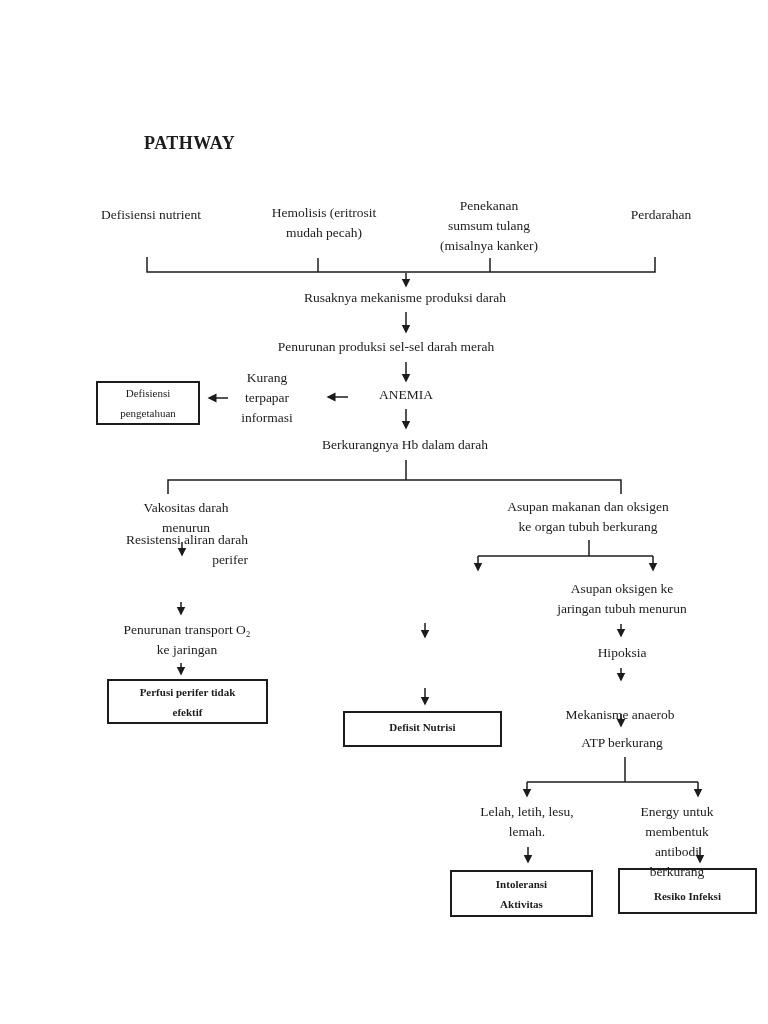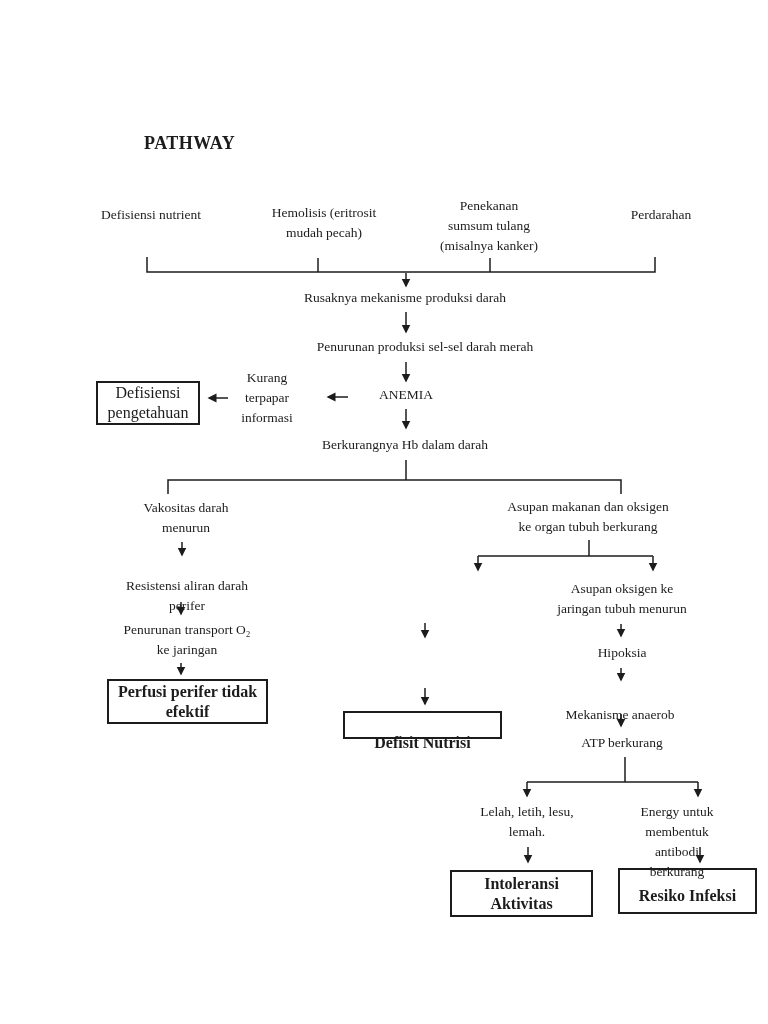--- a/index.html
+++ b/index.html
@@ -17,21 +17,21 @@
   .node {
     position:absolute; transform:translateX(-50%);
     text-align:center; white-space:pre-line;
     font-size:13.5px; line-height:20px;
   }
   .dbox {
     position:absolute; box-sizing:border-box;
     border:2.5px solid var(--ink);
     display:flex; align-items:center; justify-content:center;
     text-align:center; white-space:pre-line;
-    font-size:16px; line-height:20px; font-weight:bold;
+    font-size:11px; line-height:20px; font-weight:bold;
   }
   .dbox.regular { font-weight:normal; }
   .dbox.text-top { align-items:flex-start; }
   .connectors { position:absolute; left:0; top:0; }
   .connectors path { stroke:var(--ink); stroke-width:1.5; fill:none; }
   .connectors marker path { fill:var(--ink); stroke:none; }
 </style>
 </head>
 <body>
 
@@ -86,30 +86,30 @@
 
   <div class="node" style="left:151px; top:205px;">Defisiensi nutrient</div>
   <div class="node" style="left:324px; top:203px;">Hemolisis (eritrosit
 mudah pecah)</div>
   <div class="node" style="left:489px; top:196px;">Penekanan
 sumsum tulang
 (misalnya kanker)</div>
   <div class="node" style="left:661px; top:205px;">Perdarahan</div>
 
   <div class="node" style="left:405px; top:288px;">Rusaknya mekanisme produksi darah</div>
-  <div class="node" style="left:425px; top:337px;">Penurunan produksi sel-sel darah merah</div>
+  <div class="node" style="left:386px; top:337px;">Penurunan produksi sel-sel darah merah</div>
   <div class="node" style="left:406px; top:385px;">ANEMIA</div>
   <div class="node" style="left:267px; top:368px;">Kurang
 terpapar
 informasi</div>
   <div class="node" style="left:405px; top:435px;">Berkurangnya Hb dalam darah</div>
 
   <div class="node" style="left:186px; top:498px;">Vakositas darah
 menurun</div>
-  <div class="node" style="left:187px; top:576px;">Resistensi aliran darah
+  <div class="node" style="left:187px; top:530px;text-align:right;">Resistensi aliran darah
 perifer</div>
   <div class="node" style="left:187px; top:620px;">Penurunan transport O₂
 ke jaringan</div>
 
   <div class="node" style="left:588px; top:497px;">Asupan makanan dan oksigen
 ke organ tubuh berkurang</div>
 
 
   <div class="node" style="left:622px; top:579px;">Asupan oksigen ke
 jaringan tubuh menurun</div>
@@ -118,18 +118,18 @@
   <div class="node" style="left:622px; top:733px;">ATP berkurang</div>
   <div class="node" style="left:527px; top:802px;">Lelah, letih, lesu,
 lemah.</div>
   <div class="node" style="left:677px; top:802px;">Energy untuk membentuk
 antibodi berkurang</div>
 
   <div class="dbox regular" style="left:96px; top:381px; width:104px; height:44px;">Defisiensi
 pengetahuan</div>
   <div class="dbox" style="left:107px; top:679px; width:161px; height:45px;">Perfusi perifer tidak
 efektif</div>
-  <div class="dbox text-top" style="left:343px; top:711px; width:159px; height:28px; padding-top:20px;">Defisit Nutrisi</div>
+  <div class="dbox text-top" style="left:343px; top:711px; width:159px; height:36px; padding-top:4px;">Defisit Nutrisi</div>
   <div class="dbox" style="left:450px; top:870px; width:143px; height:47px;">Intoleransi
 Aktivitas</div>
   <div class="dbox text-top" style="left:618px; top:868px; width:139px; height:46px; padding-top:16px;">Resiko Infeksi</div>
 
 </div>
 
 </body></html>

